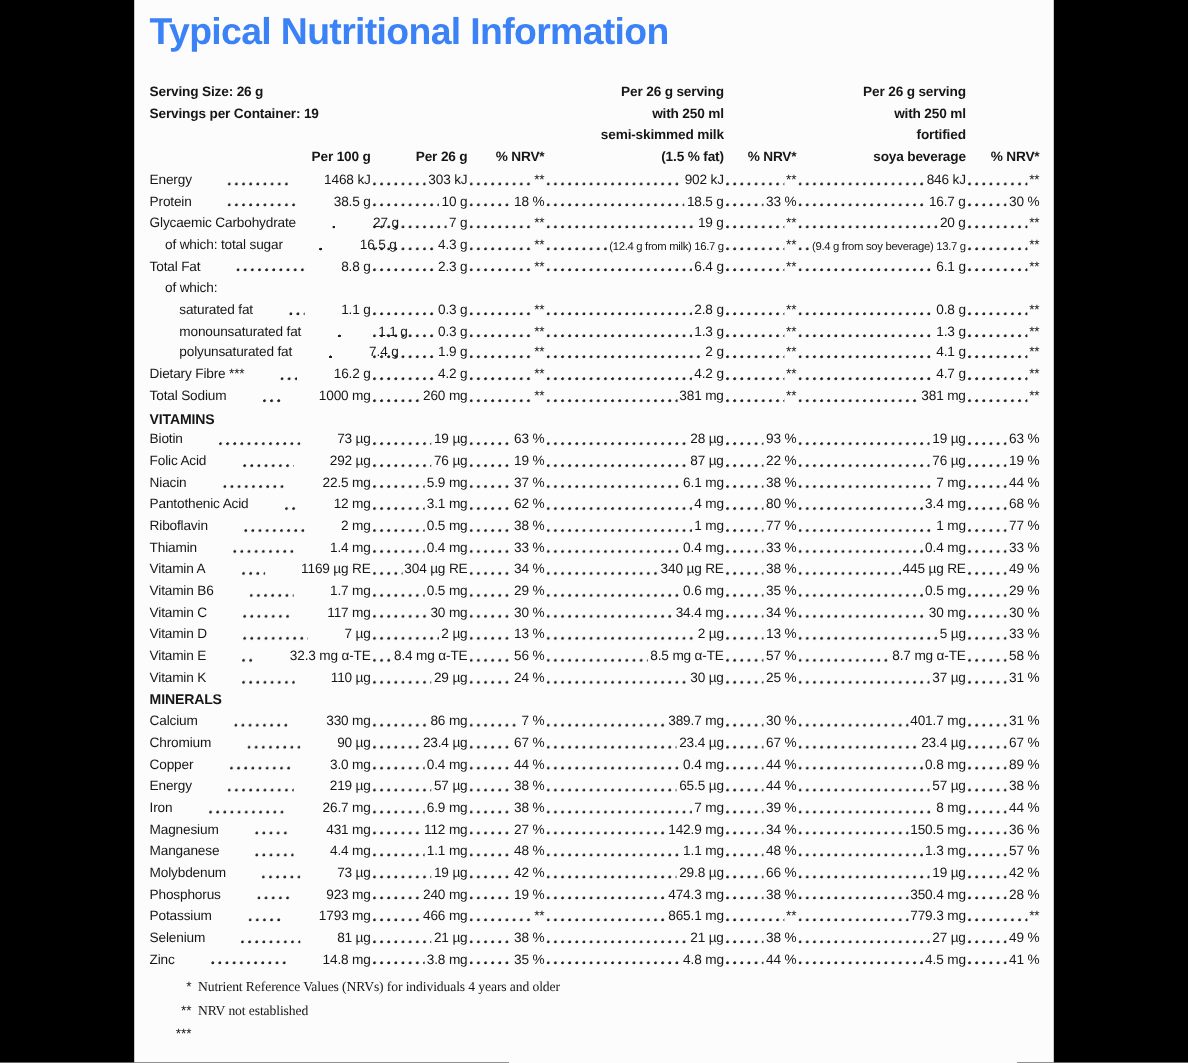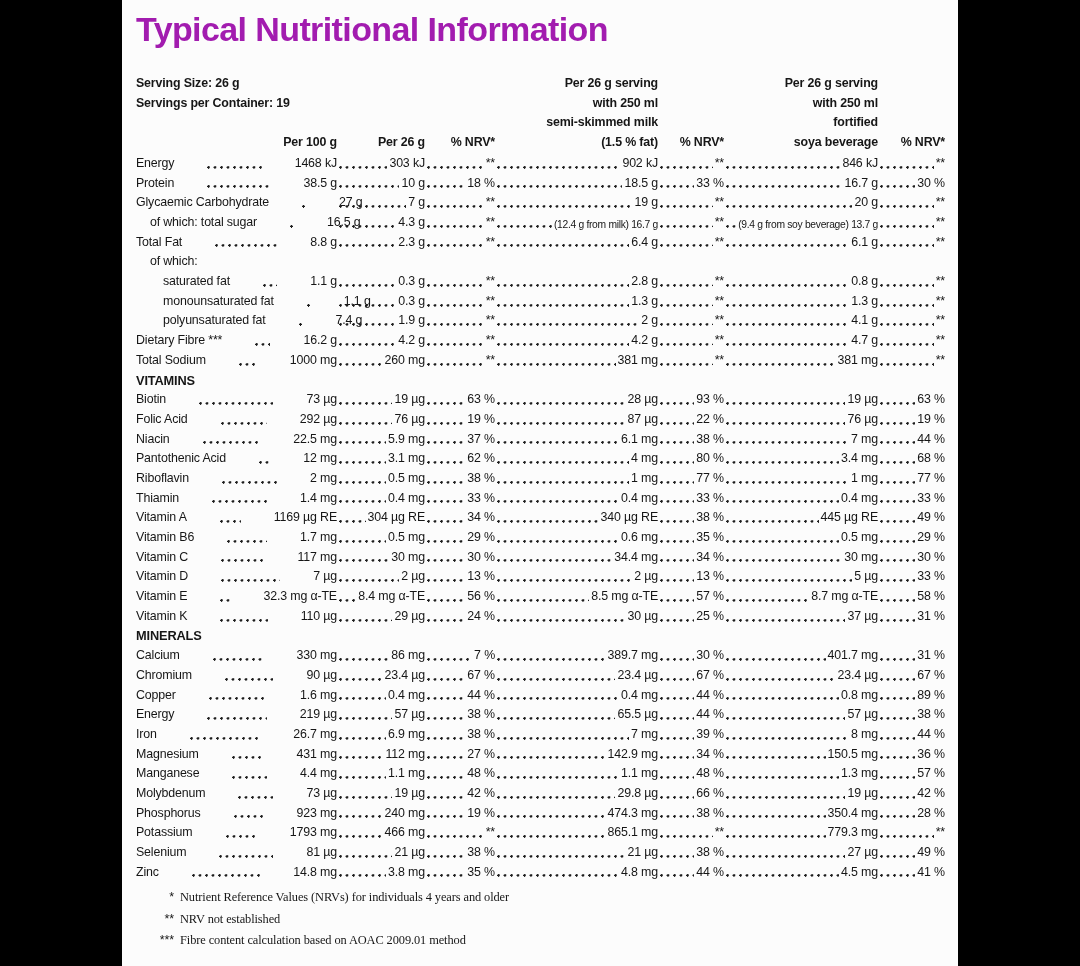--- a/index.html
+++ b/index.html
@@ -7,21 +7,21 @@
     width:1080px;height:966px;background:#000;position:relative;overflow:hidden;
     font-family:"Liberation Sans","DejaVu Sans",sans-serif;
   }
   .sheet{
     position:absolute;left:122px;top:0;width:836px;height:966px;
     background:#fcfcfc;color:#161616;box-sizing:border-box;
     padding:8px 13px 0 14px;
   }
   .title{
     font-size:34px;font-weight:bold;letter-spacing:-0.6px;line-height:42px;
-    margin:0;color:#a21caf;
+    margin:0;color:#3b82f6;
   }
   
   .headzone{
     display:flex;align-items:flex-end;margin-top:24px;
     font-weight:bold;font-size:12.4px;line-height:19.5px;letter-spacing:-0.15px;
   }
   .hz-first{flex:1 1 auto;min-width:0;display:flex;flex-direction:column;justify-content:space-between;min-height:78px;}
   .serving{text-align:left;}
   .hz-per100{text-align:right;}
   .hc{text-align:right;white-space:nowrap;}
@@ -849,21 +849,21 @@
         </div>
         <div class="cell c-nrv3">
           <span class="dots"></span>
           <span class="v">67 %</span>
         </div>
       </div>
       <div class="row">
         <div class="cell c1">
           <span class="label">Copper</span>
           <span class="dots"></span>
-          <span class="v">1.6 mg</span>
+          <span class="v">3.0 mg</span>
         </div>
         <div class="cell c-v26">
           <span class="dots"></span>
           <span class="v">0.4 mg</span>
         </div>
         <div class="cell c-nrv1">
           <span class="dots"></span>
           <span class="v">44 %</span>
         </div>
         <div class="cell c-milk">
@@ -1168,17 +1168,16 @@
       <div class="fn">
         <span class="mark">*</span>
         <span class="txt">Nutrient Reference Values (NRVs) for individuals 4 years and older</span>
       </div>
       <div class="fn">
         <span class="mark">**</span>
         <span class="txt">NRV not established</span>
       </div>
       <div class="fn">
         <span class="mark">***</span>
-        <span class="txt">Fibre content calculation based on AOAC 2009.01 method</span>
       </div>
     </div>
 
 </div>
 
 </body></html>

